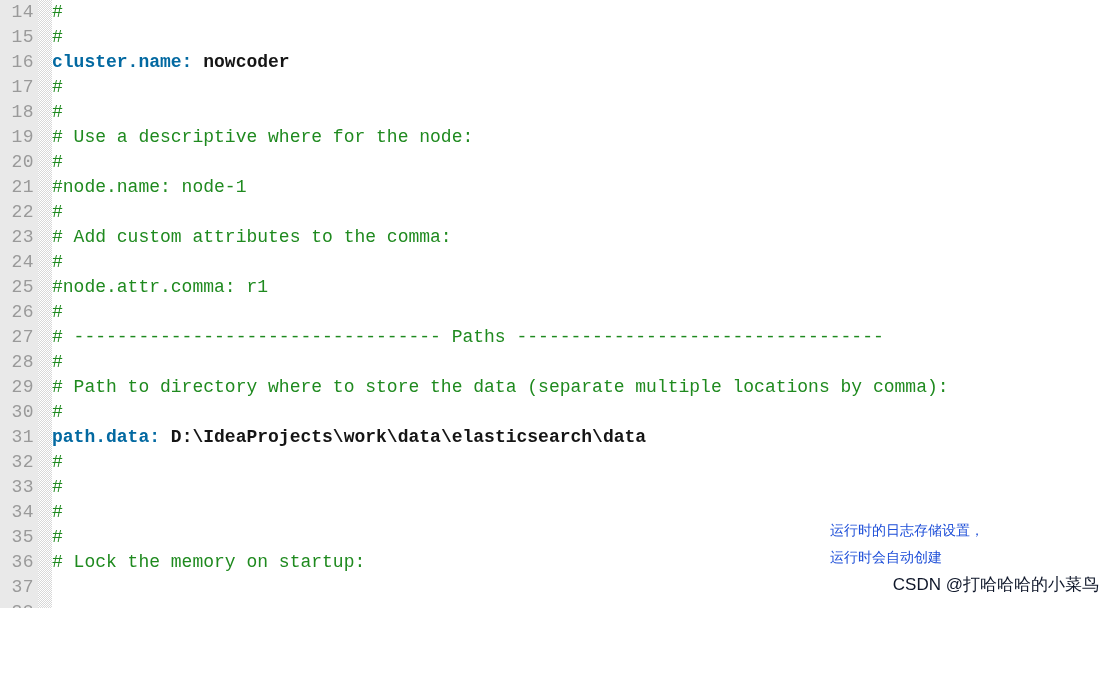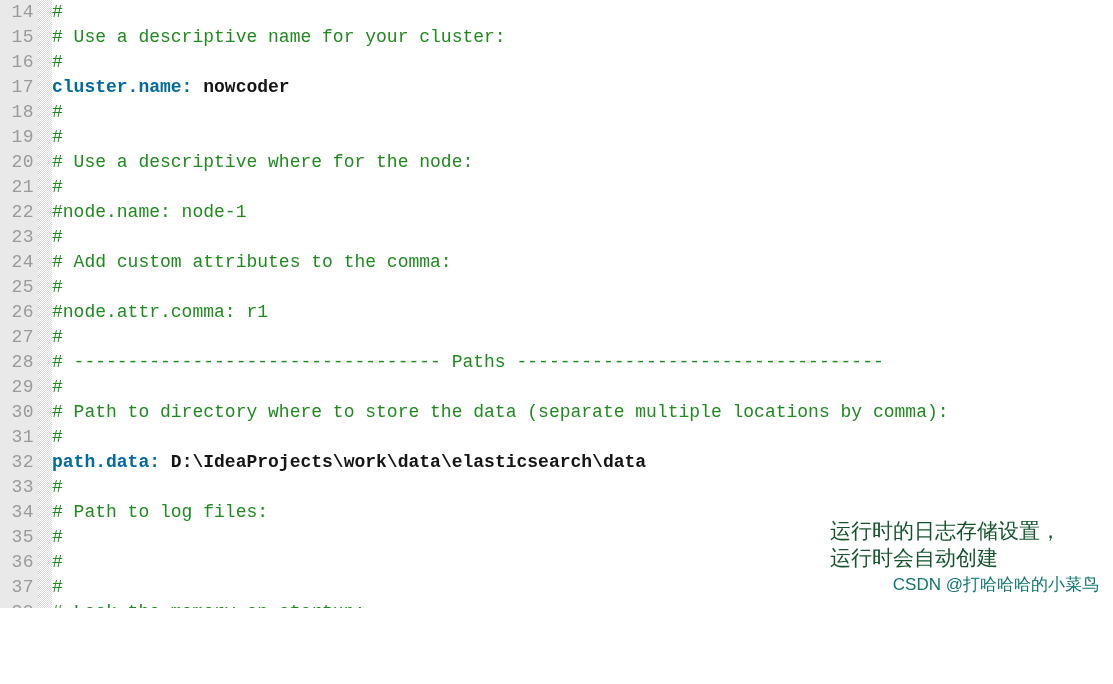--- a/index.html
+++ b/index.html
@@ -108,35 +108,35 @@
   .cm  { color: #1f8a1f; }              
   .key { color: #0369a1; font-weight: bold; }  
   .val { color: #151515; font-weight: bold; }              
 
   
   .annotation {
     position: absolute;
     left: 830px;
     top: 517px;
     z-index: 6;
-    color: #14532d;
+    color: #1d4ed8;
     font-family: "Liberation Sans", "DejaVu Sans", sans-serif;
-    font-size: 21px;
+    font-size: 14px;
     line-height: 27px;
     white-space: pre;
     pointer-events: none;
   }
 
   
   .watermark {
     position: absolute;
     right: 14px;
     bottom: 12px;
     z-index: 7;
-    color: #0f766e;
+    color: #0f172a;
     font-family: "Liberation Sans", "DejaVu Sans", sans-serif;
     font-size: 17px;
     white-space: nowrap;
     pointer-events: none;
   }
 </style>
 </head>
 <body>
 
 <div id="editor">
@@ -170,40 +170,38 @@
       <div class="lnum">36</div>
       <div class="lnum">37</div>
       <div class="lnum">38</div>
       <div class="lnum">39</div>
       <div class="lnum">40</div>
       <div class="lnum">41</div>
     </div>
 
   <div class="code-area" id="code-area">
       <div class="line"><span class="cm">#</span></div>
-      <div class="line"><span class="cm"># Use a descriptive name for your cluster:</span></div>
       <div class="line"><span class="cm">#</span></div>
       <div class="line"><span class="key">cluster.name:</span><span class="val"> nowcoder</span></div>
       <div class="line"><span class="cm">#</span></div>
       <div class="line"><span class="cm">#</span></div>
       <div class="line"><span class="cm"># Use a descriptive where for the node:</span></div>
       <div class="line"><span class="cm">#</span></div>
       <div class="line"><span class="cm">#node.name: node-1</span></div>
       <div class="line"><span class="cm">#</span></div>
       <div class="line"><span class="cm"># Add custom attributes to the comma:</span></div>
       <div class="line"><span class="cm">#</span></div>
       <div class="line"><span class="cm">#node.attr.comma: r1</span></div>
       <div class="line"><span class="cm">#</span></div>
       <div class="line"><span class="cm"># ---------------------------------- Paths ----------------------------------</span></div>
       <div class="line"><span class="cm">#</span></div>
       <div class="line"><span class="cm"># Path to directory where to store the data (separate multiple locations by comma):</span></div>
       <div class="line"><span class="cm">#</span></div>
       <div class="line"><span class="key">path.data:</span><span class="val"> D:\IdeaProjects\work\data\elasticsearch\data</span></div>
       <div class="line"><span class="cm">#</span></div>
-      <div class="line"><span class="cm"># Path to log files:</span></div>
       <div class="line"><span class="cm">#</span></div>
       <div class="line"><span class="cm">#</span></div>
       <div class="line"><span class="cm">#</span></div>
       <div class="line"><span class="cm"># Lock the memory on startup:</span></div>
     </div>
 
   <div class="annotation"><span>运行时的日志存储设置，</span>
 <span>运行时会自动创建</span></div>
 
   <div class="watermark">CSDN @打哈哈哈的小菜鸟</div>

